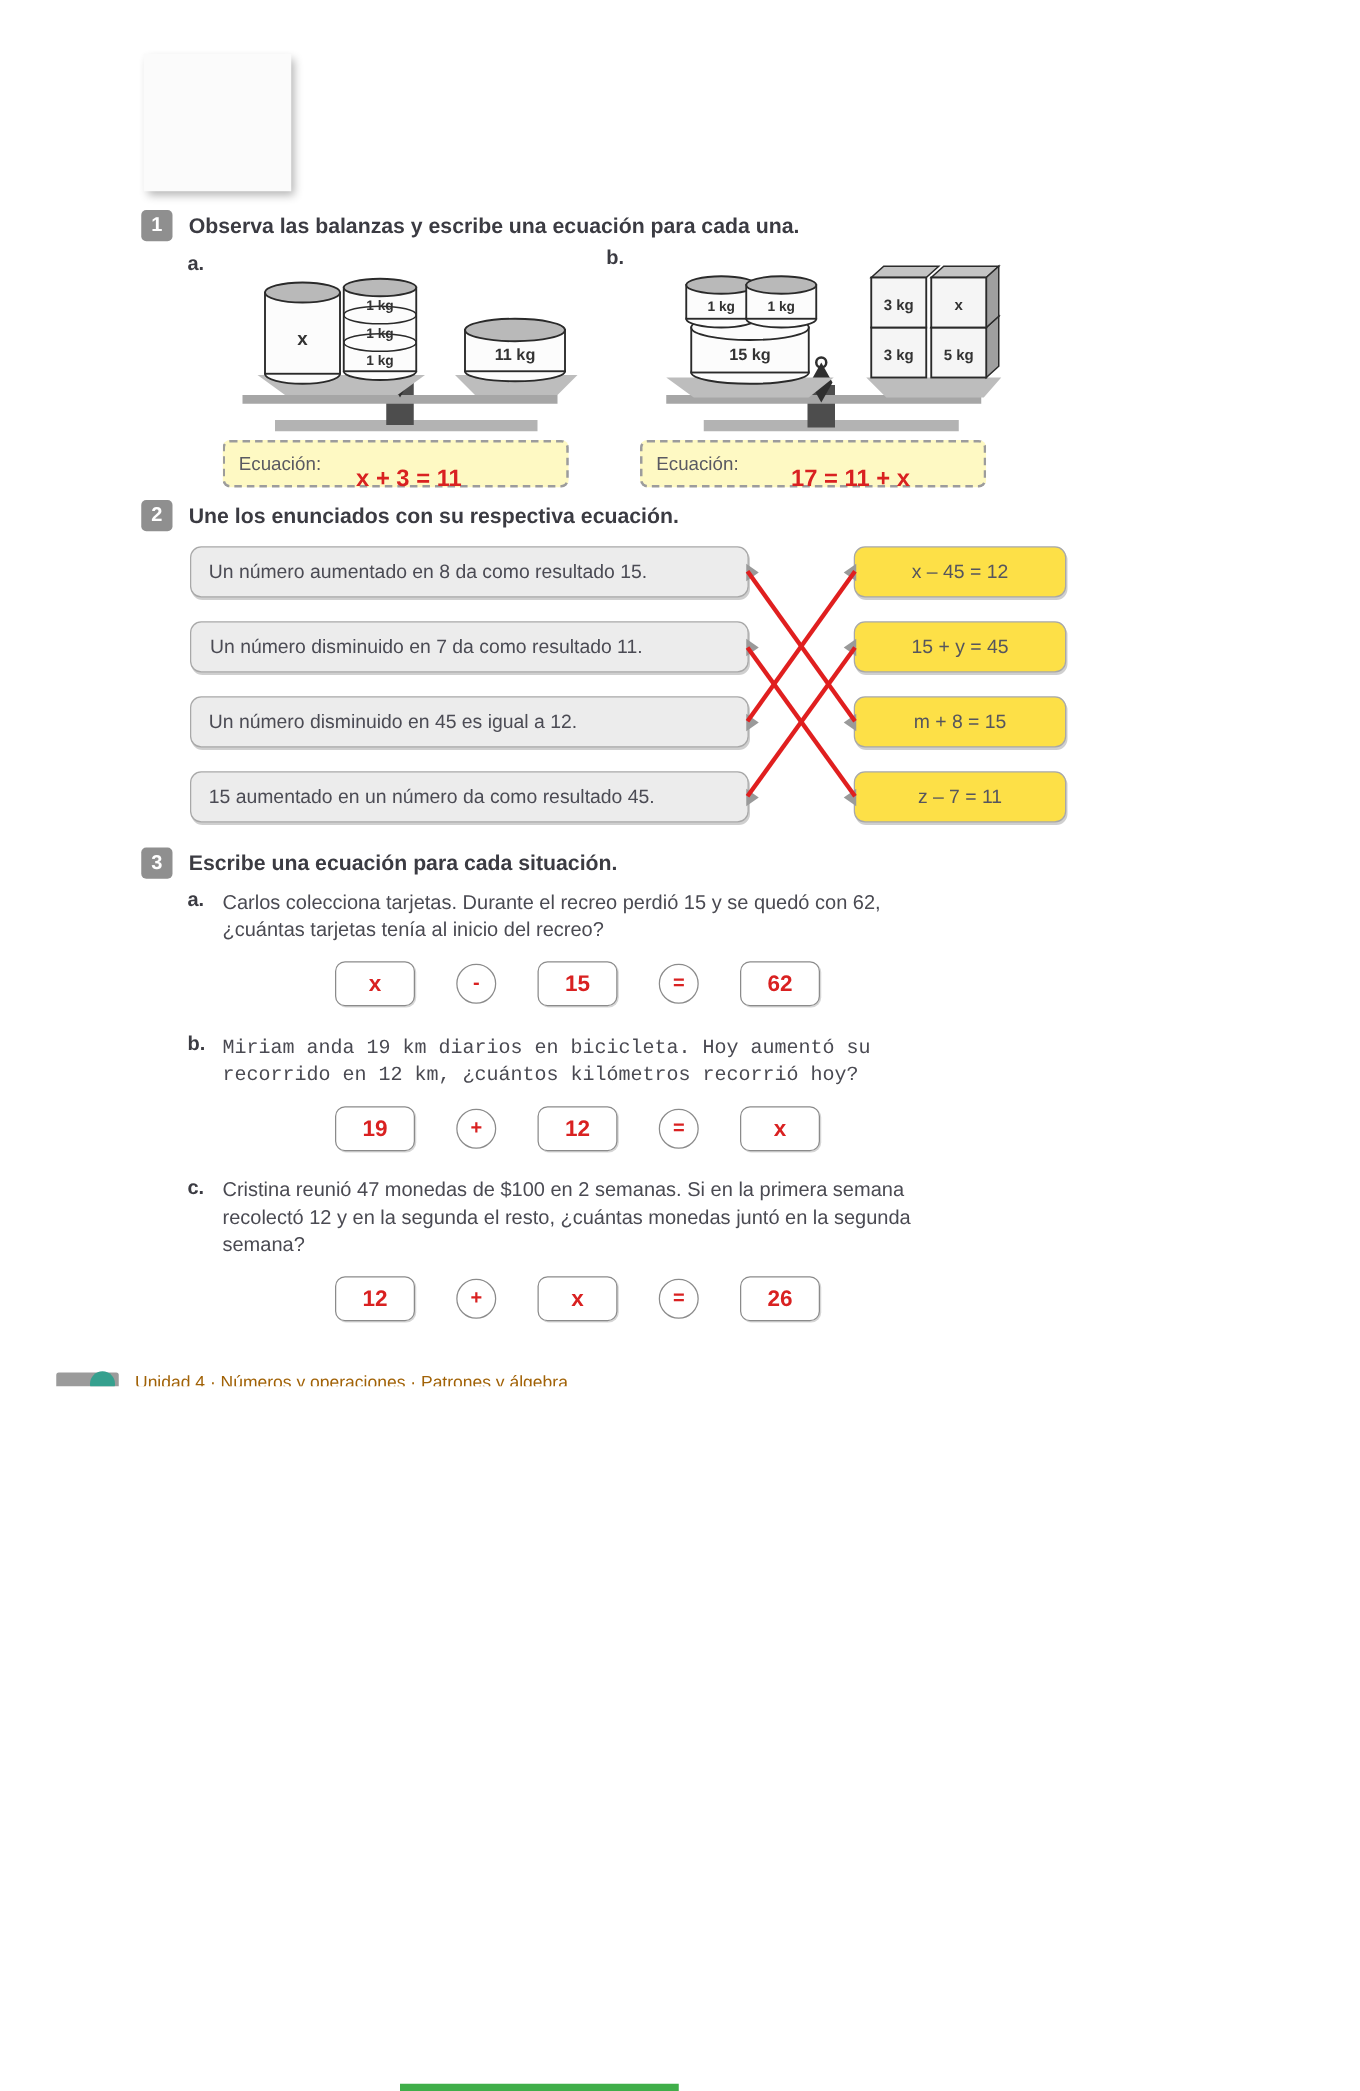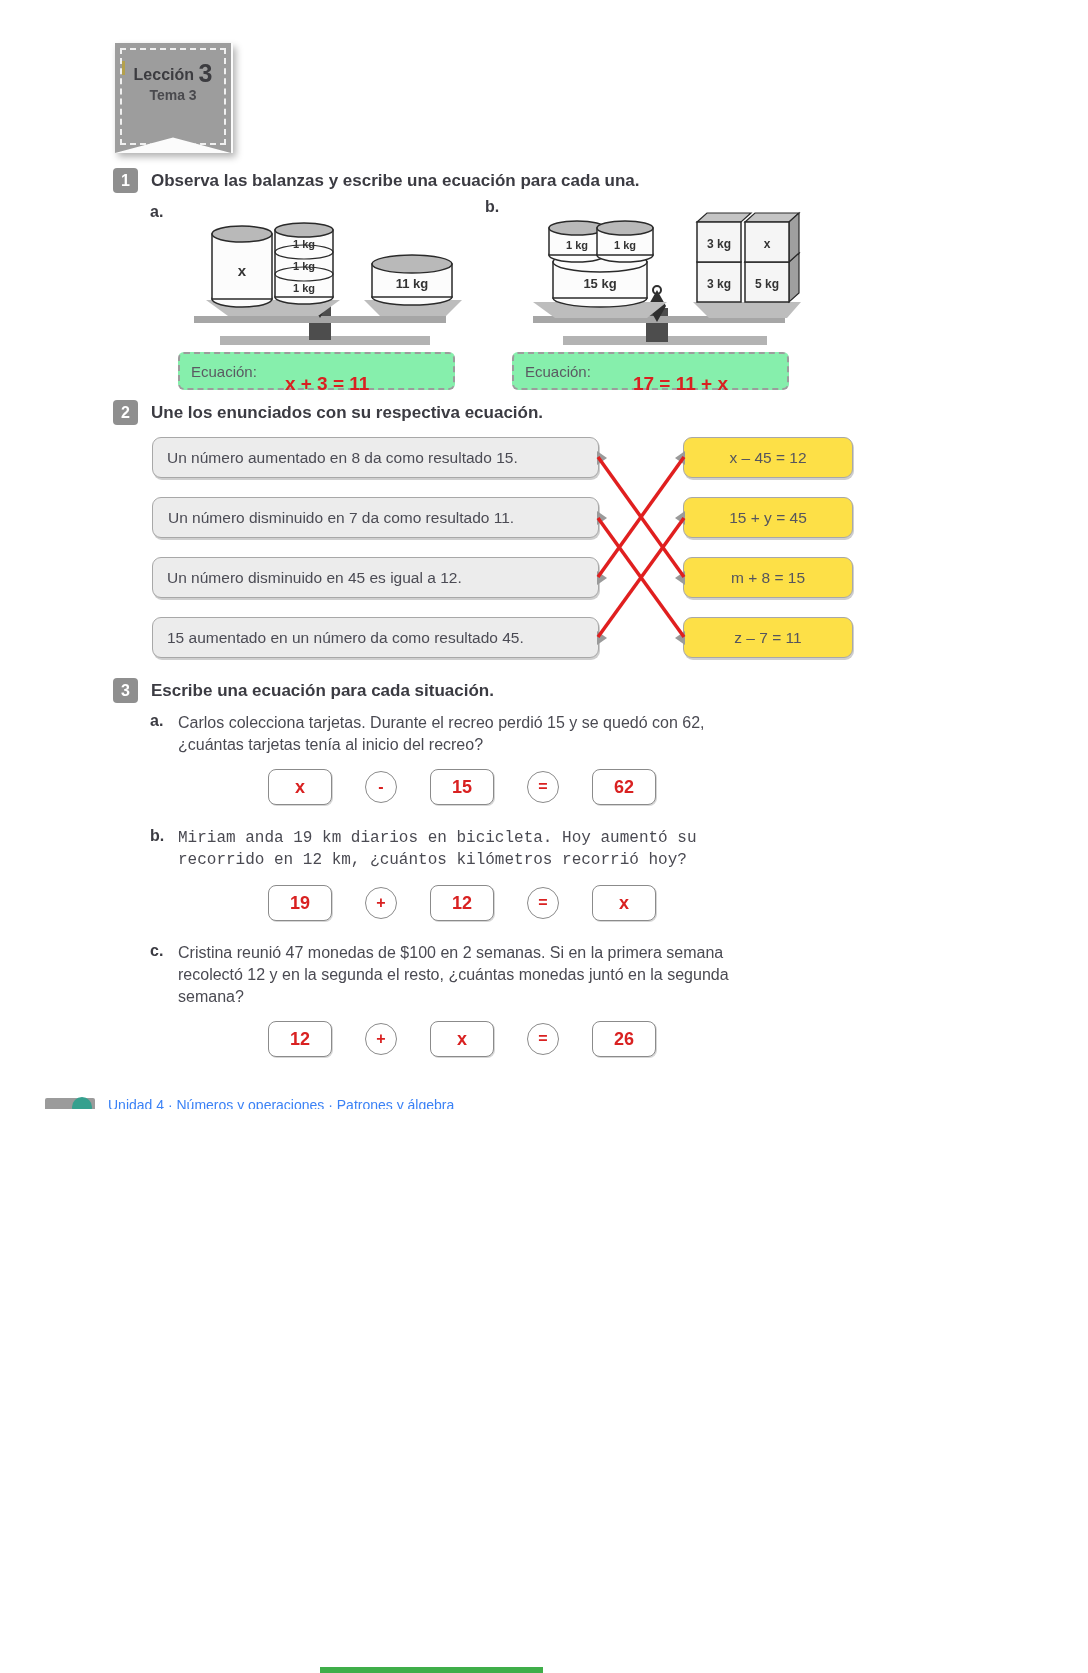--- a/index.html
+++ b/index.html
@@ -57,21 +57,21 @@
     font-size:17px;font-weight:600;color:#3b3b42;
   }
 
   
   .bal-label{font-size:16px;font-weight:bold;color:#3b3b42;}
   .bal-svg text{font-family:"Liberation Sans",sans-serif;fill:#333;font-weight:600;}
 
   
   .eq-dash{
     height:34px;border:2px dashed #9c9c9c;border-radius:6px;
-    display:flex;align-items:center;padding-left:11px;background:#86efac;
+    display:flex;align-items:center;padding-left:11px;background:#fef9c3;
   }
   .eq-dash .eq-label{font-size:15px;color:#5a5a62;}
   .eq-dash .eq-answer{font-size:19px;font-weight:bold;color:#d92121;transform:translateY(-1px);margin-top:28px;}
 
   
   .stmt-box{
     width:447px;height:41px;background:#ececec;
     border:1.5px solid #a8a8a8;border-radius:9px;
     box-shadow:1px 2px 0 #cfcfcf;
     display:flex;align-items:center;padding-left:14px;box-sizing:border-box;
@@ -113,42 +113,33 @@
     background:#fff;display:flex;align-items:center;justify-content:center;
     font-size:16px;font-weight:bold;color:#d92121;
   }
 
   
   .footer-strip{
     left:0;top:1096px;width:1088px;height:13px;overflow:hidden;
   }
   .footer-tab{position:absolute;left:45px;top:2px;width:50px;height:20px;background:#9b9b9b;border-radius:2px;}
   .footer-circle{position:absolute;left:72px;top:1px;width:20px;height:20px;border-radius:50%;background:#35a08e;}
-  .footer-text{position:absolute;left:108px;top:1px;font-size:14px;color:#3b82f6;white-space:nowrap;}
+  .footer-text{position:absolute;left:108px;top:1px;font-size:14px;color:#a16207;white-space:nowrap;}
 
   .bottom-green{left:320px;top:1667px;width:223px;height:6px;background:#3fae49;}
 
   
   .match-lines{left:588px;top:430px;}
 </style>
 </head>
 <body>
 
 <div class="page">
 
   <div class="abs ribbon-sheet"></div>
-  <div class="abs ribbon">
-    <div class="ribbon-stitch"></div>
-    <div class="ribbon-tick"></div>
-    <div class="ribbon-line1">
-      <span>Lección</span>
-      <span class="ribbon-num">3</span>
-    </div>
-    <div class="ribbon-line2">Tema 3</div>
-  </div>
 
 
   <div class="abs num-badge" style="left:113px;top:168px;">1</div>
   <div class="abs prompt" style="left:151px;top:171px;">Observa las balanzas y escribe una ecuación para cada una.</div>
 
   <div class="abs bal-label" style="left:150px;top:203px;">a.</div>
   <svg class="abs bal-svg" style="left:168px;top:206px;" width="300" height="140" viewBox="0 0 300 140">
 
     <rect x="52" y="130" width="210" height="9" fill="#b3b3b3"></rect>
     <rect x="141" y="100" width="22" height="34" fill="#4d4d4d"></rect>

